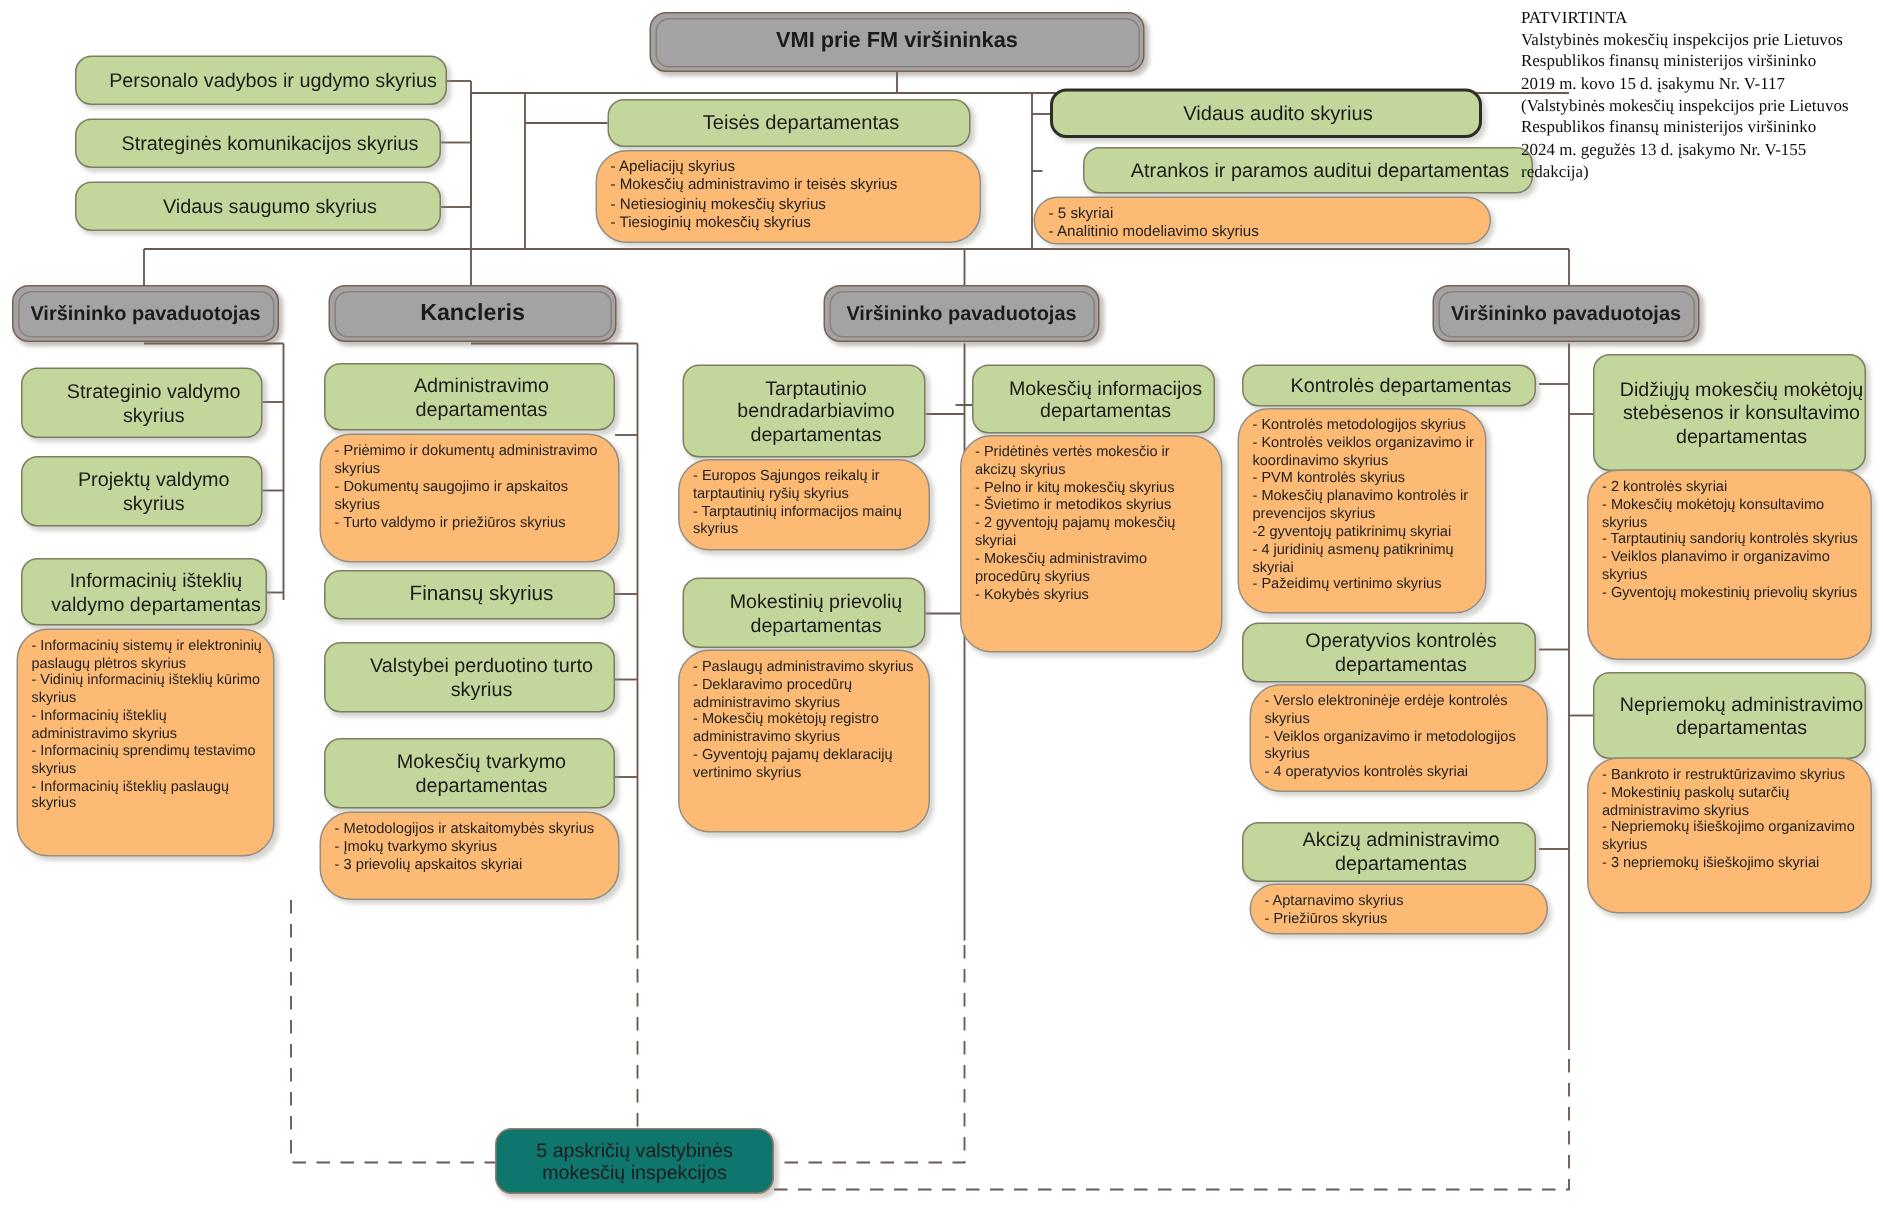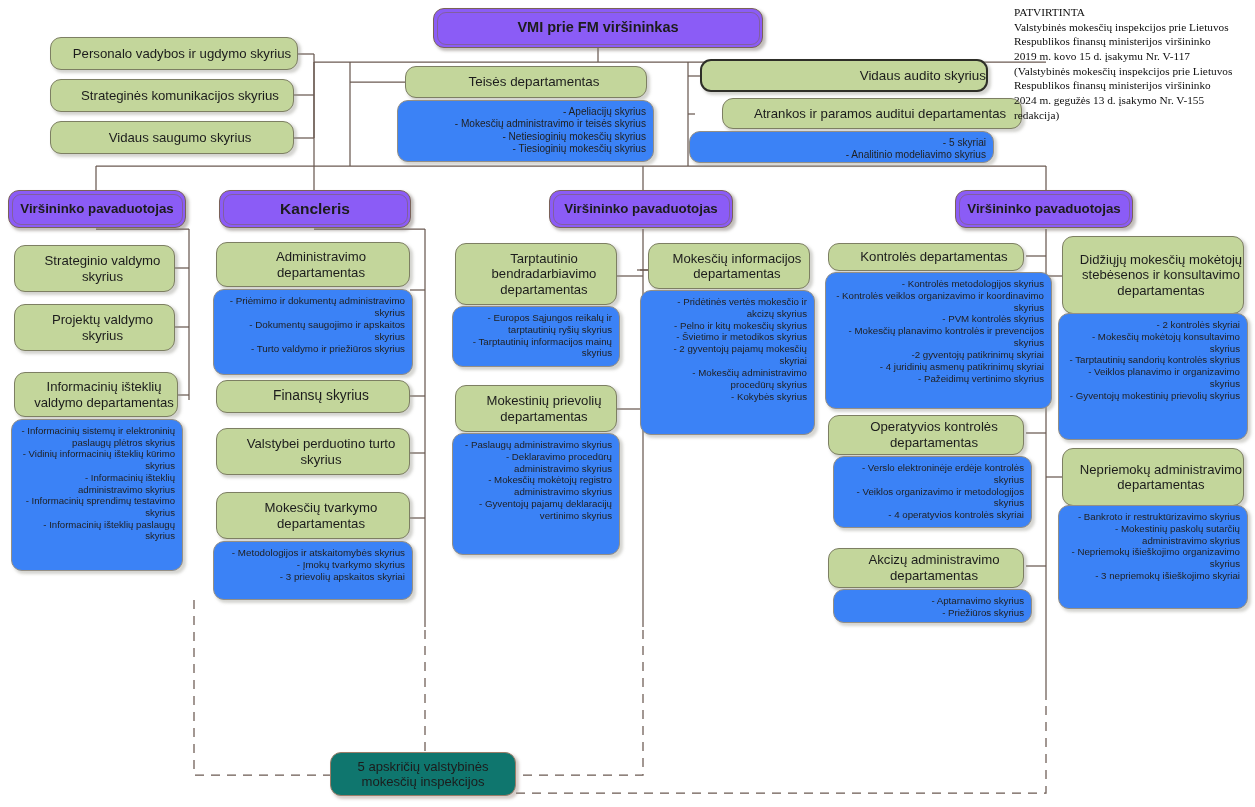--- a/index.html
+++ b/index.html
@@ -34,21 +34,21 @@
     z-index: 2;
     border-radius: 11px;
     display: flex;
     align-items: center;
     justify-content: center;
     text-align: center;
     line-height: 1.18;
   }
   
   .mauve {
-    background: #8b5cf6;
+    background: #a3a3a3;
     border: 1.4px solid #7a6258;
     color: #1c1c1c;
     font-weight: bold;
     box-shadow: 2.5px 2.5px 3px rgba(120,110,105,0.45);
   }
   .mauve::after {
     content: "";
     position: absolute;
     left: 2.5px; right: 2.5px; top: 2.5px; bottom: 2.5px;
     border: 1px solid rgba(122,98,88,0.55);
@@ -56,35 +56,34 @@
     pointer-events: none;
   }
   
   .green {
     background: #c3d69b;
     border: 1.2px solid #7d7f63;
     color: #1c1c1c;
     box-shadow: 2.5px 2.5px 3px rgba(150,150,140,0.42);
     padding-left: 16px;
   }
-  .green.emph { border-width: 2px; border-color: #2e2e28; justify-content: flex-end; }
+  .green.emph { border-width: 2px; border-color: #2e2e28; }
   
   .listbox {
     position: absolute;
     box-sizing: border-box;
     z-index: 2;
-    background: #3b82f6;
+    background: #fdba74;
     border: 1.1px solid #948f85;
-    border-radius: 11px;
+    border-radius: 21px;
     color: #1f1f1f;
     box-shadow: 2.5px 2.5px 3px rgba(150,150,140,0.4);
     padding: 5px 7px 5px 9px;
     display: flex;
     align-items: flex-start;
-    text-align: right;
   }
   .listbox ul {
     margin: 0;
     padding: 0;
     list-style: none;
     width: 100%;
   }
   .listbox li {
     line-height: 1.22;
     white-space: normal;
@@ -325,21 +324,21 @@
       <li>- Švietimo ir metodikos skyrius</li>
       <li>- 2 gyventojų pajamų mokesčių skyriai</li>
       <li>- Mokesčių administravimo procedūrų skyrius</li>
       <li>- Kokybės skyrius</li>
     </ul>
   </div>
 
   <div class="node green" style="left:828px; top:243px; width:196px; height:28px; font-size:13.2px;">
     <span>Kontrolės departamentas</span>
   </div>
-  <div class="listbox" style="left:825px; top:272px; width:227px; height:137px; font-size:9.7px;">
+  <div class="listbox" style="left:825px; top:272px; width:166px; height:137px; font-size:9.7px;">
     <ul>
       <li>- Kontrolės metodologijos skyrius</li>
       <li>- Kontrolės veiklos organizavimo ir koordinavimo skyrius</li>
       <li>- PVM kontrolės skyrius</li>
       <li>- Mokesčių planavimo kontrolės ir prevencijos skyrius</li>
       <li>-2 gyventojų patikrinimų skyriai</li>
       <li>- 4 juridinių asmenų patikrinimų skyriai</li>
       <li>- Pažeidimų vertinimo skyrius</li>
     </ul>
   </div>

